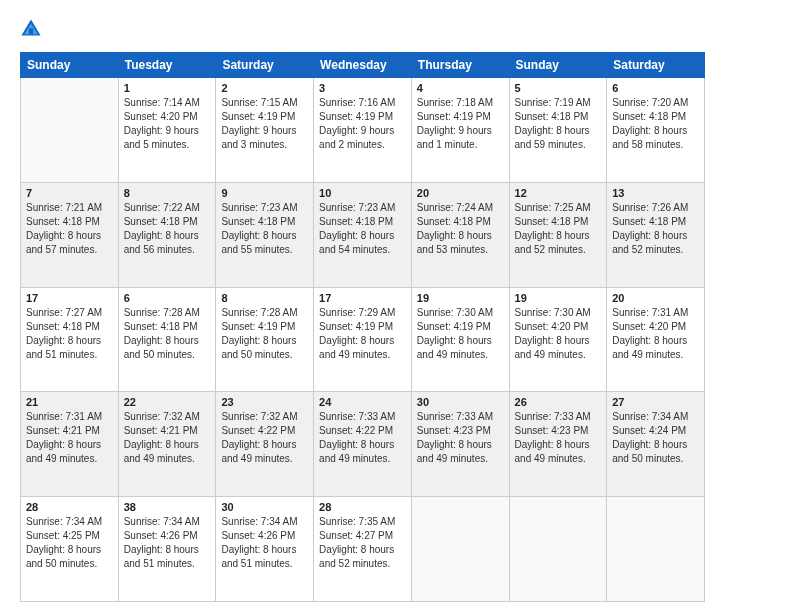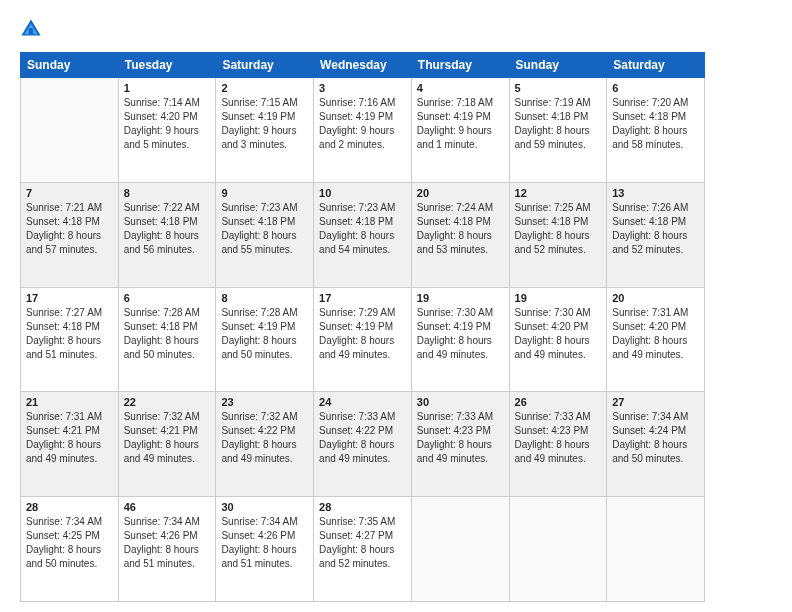--- a/index.html
+++ b/index.html
@@ -249,21 +249,21 @@
             <span class="day-number">27</span>
             <div class="day-info">Sunrise: 7:34 AM<br>Sunset: 4:24 PM<br>Daylight: 8 hours<br>and 50 minutes.</div>
           </td>
         </tr>
         <tr class="row-white">
           <td>
             <span class="day-number">28</span>
             <div class="day-info">Sunrise: 7:34 AM<br>Sunset: 4:25 PM<br>Daylight: 8 hours<br>and 50 minutes.</div>
           </td>
           <td>
-            <span class="day-number">46</span>
+            <span class="day-number">38</span>
             <div class="day-info">Sunrise: 7:34 AM<br>Sunset: 4:26 PM<br>Daylight: 8 hours<br>and 51 minutes.</div>
           </td>
           <td>
             <span class="day-number">30</span>
             <div class="day-info">Sunrise: 7:34 AM<br>Sunset: 4:26 PM<br>Daylight: 8 hours<br>and 51 minutes.</div>
           </td>
           <td>
             <span class="day-number">28</span>
             <div class="day-info">Sunrise: 7:35 AM<br>Sunset: 4:27 PM<br>Daylight: 8 hours<br>and 52 minutes.</div>
           </td>

